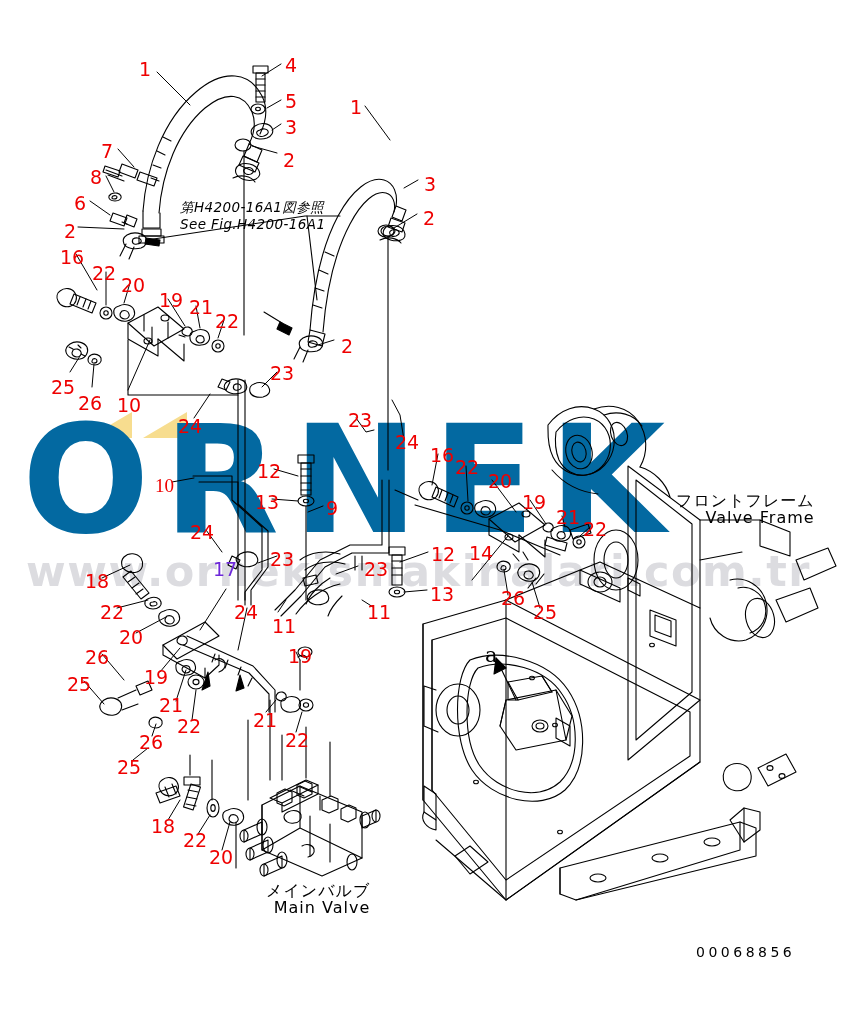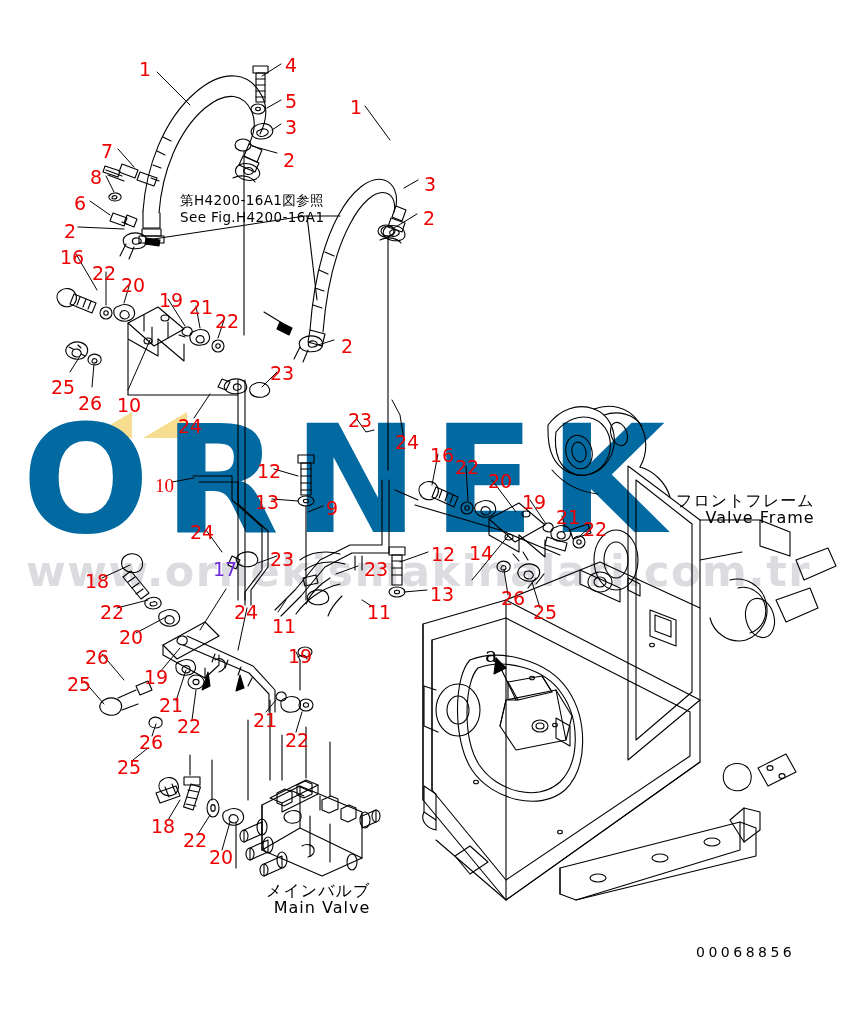--- a/index.html
+++ b/index.html
@@ -582,21 +582,21 @@
       <path d="M296,732 L302,712"></path>
       <path d="M152,736 L156,724"></path>
       <path d="M133,760 L148,748"></path>
       <path d="M168,820 L180,800"></path>
       <path d="M198,834 L210,815"></path>
       <path d="M222,850 L230,822"></path>
     </g>
   </svg>
   </div>
 
-  <div class="note" style="left:180px;top:192px;">
+  <div class="note" style="left:180px;top:199px;font-style:italic;">
     <span class="ln">第H4200-16A1図参照</span>
     <span class="ln">See Fig.H4200-16A1</span>
   </div>
 
   <div class="caption" style="left:676px;top:492px;">
     <span class="ln">フロントフレーム</span>
     <span class="ln">Valve Frame</span>
   </div>
 
   <div class="caption" style="left:266px;top:882px;">

